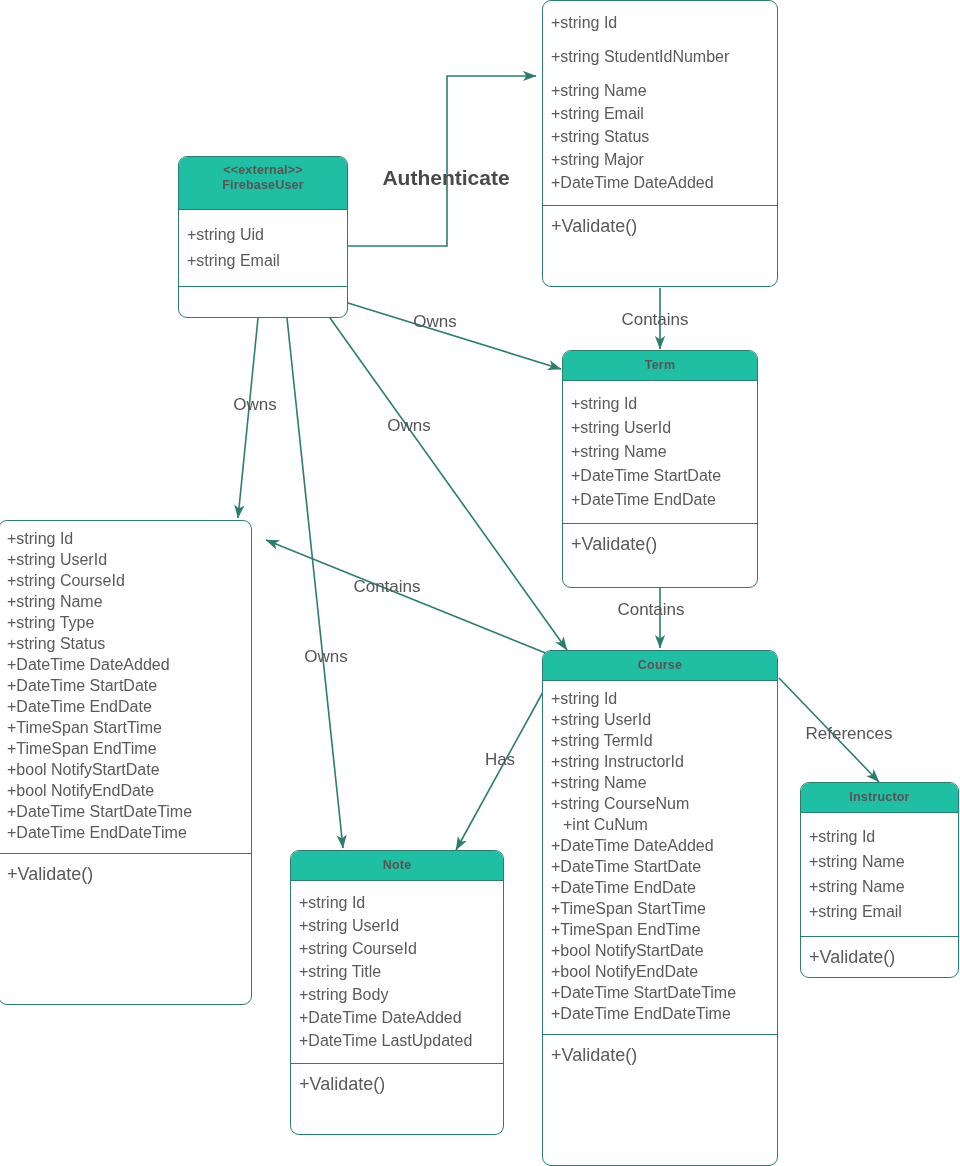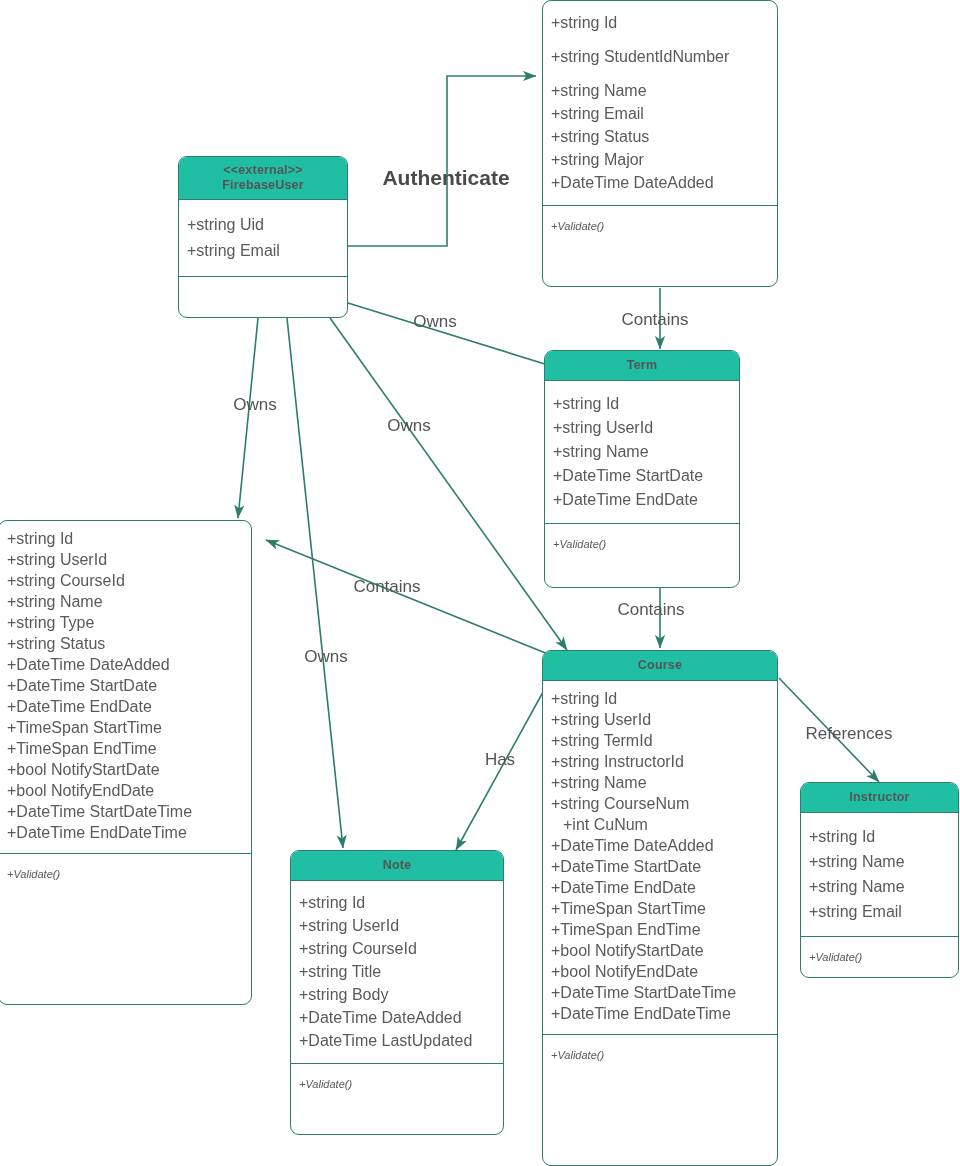--- a/index.html
+++ b/index.html
@@ -77,26 +77,25 @@
     margin: 0;
     white-space: nowrap;
   }
   .compartment-sep {
     border-top: 1.3px solid #2d7d6f;
   }
   .method-list {
     padding: 8px 0 8px 0;
   }
   .method-row {
-    font-size: 11px;
+    font-size: 18px;
     color: #5a5a5a;
     padding: 0 0 0 8px;
     line-height: 14px;
     white-space: nowrap;
-    font-style: italic;
   }
   .empty-compartment {
     height: 10px;
   }
 </style>
 </head>
 <body>
 
 <div id="diagram-root">
 
@@ -159,32 +158,32 @@
       <div class="attr-row" style="margin:9px 0;">+string Status</div>
       <div class="attr-row" style="margin:9px 0;">+string Major</div>
       <div class="attr-row" style="margin:9px 0;">+DateTime DateAdded</div>
     </div>
     <div class="compartment-sep method-list">
       <div class="method-row" style="margin:5px 0;">+Validate()</div>
     </div>
   </div>
 
   <div class="class-box" style="left:178px; top:156px; width:170px; height:162px;">
-    <div class="class-header" style="padding:6px 4px 6px 4px;">
+    <div class="class-header" style="padding:6px 4px 16px 4px;">
       <span class="stereotype">&lt;&lt;external&gt;&gt;</span>
       <span>FirebaseUser</span>
     </div>
     <div class="attr-list">
       <div class="attr-row" style="margin:12px 0;">+string Uid</div>
       <div class="attr-row" style="margin:12px 0;">+string Email</div>
     </div>
     <div class="compartment-sep empty-compartment"></div>
   </div>
 
-  <div class="class-box" style="left:544px; top:350px; width:196px; height:238px;">
+  <div class="class-box" style="left:562px; top:350px; width:196px; height:238px;">
     <div class="class-header">
       <span>Term</span>
     </div>
     <div class="attr-list">
       <div class="attr-row" style="margin:10px 0;">+string Id</div>
       <div class="attr-row" style="margin:10px 0;">+string UserId</div>
       <div class="attr-row" style="margin:10px 0;">+string Name</div>
       <div class="attr-row" style="margin:10px 0;">+DateTime StartDate</div>
       <div class="attr-row" style="margin:10px 0;">+DateTime EndDate</div>
     </div>

